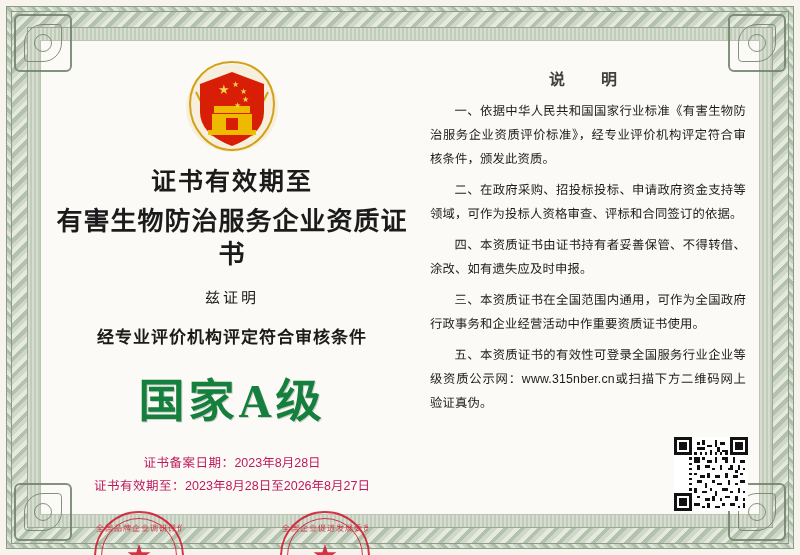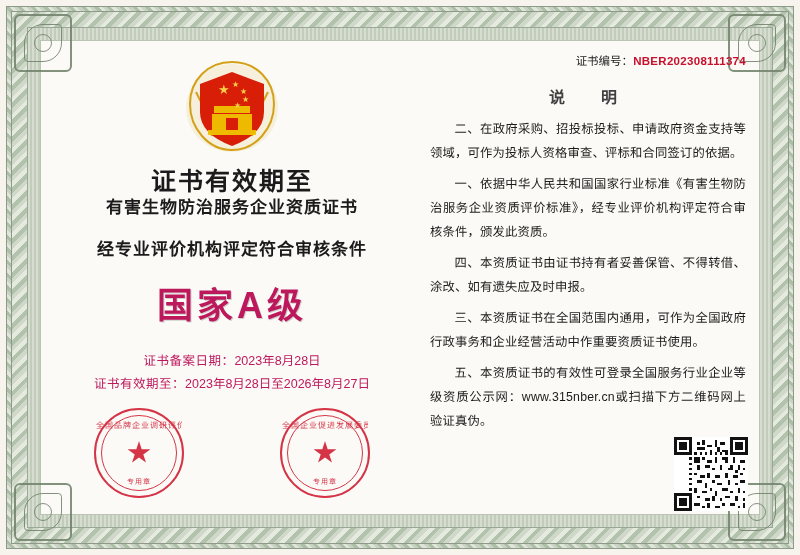--- a/index.html
+++ b/index.html
@@ -129,43 +129,44 @@
     font-weight: bold;
     color: #1b1b1b;
     letter-spacing: 2px;
   }
   .title1 {
     font-size: 25px;
     margin-top: 8px;
     line-height: 1.25;
   }
   .title2 {
-    font-size: 17px;
+    font-size: 26px;
     line-height: 1.25;
     letter-spacing: 1px;
+    margin-top: 8px;
   }
   .zizhengming {
     margin-top: 16px;
     font-size: 15px;
     color: #1b1b1b;
     letter-spacing: 3px;
   }
   .company {
     margin-top: 16px;
     font-size: 17px;
     font-weight: bold;
     color: #1b1b1b;
     letter-spacing: 1px;
   }
   .grade {
     margin-top: 16px;
-    font-family: Liberation Sans, sans-serif;
-    font-size: 36px;
+    font-family: Liberation Serif, serif;
+    font-size: 46px;
     font-weight: bold;
-    color: #be185d;
+    color: #15803d;
     letter-spacing: 4px;
     text-shadow: 1px 1px 0 rgba(0,0,0,.18);
   }
 
   .dates {
     margin-top: 22px;
     font-size: 12.5px;
     color: #be185d;
     line-height: 1.85;
     text-align: center;
@@ -307,20 +308,21 @@
           <text x="54" y="33" font-size="8" fill="#f6d049" font-family="DejaVu Sans, sans-serif">★</text>
           <text x="62" y="40" font-size="8" fill="#f6d049" font-family="DejaVu Sans, sans-serif">★</text>
           <text x="64" y="48" font-size="8" fill="#f6d049" font-family="DejaVu Sans, sans-serif">★</text>
           <text x="56" y="54" font-size="8" fill="#f6d049" font-family="DejaVu Sans, sans-serif">★</text>
         </svg>
       </div>
 
       <div class="title1">证书有效期至</div>
       <div class="title2">有害生物防治服务企业资质证书</div>
 
+      <div class="zizhengming">兹证明</div>
 
       <div class="company">经专业评价机构评定符合审核条件</div>
 
       <div class="grade">国家A级</div>
 
       <div class="dates">
         <div class="row">
           <span class="lbl">证书备案日期：</span><span class="val">2023年8月28日</span>
         </div>
         <div class="row">
@@ -346,28 +348,25 @@
             <div class="arc-bottom">专用章</div>
           </div>
 
         </div>
 
       </div>
     </div>
 
     <div class="right-col">
 
-      <div class="cert-no">
-        <span>证书编号：</span><span class="value">NBER202308111374</span>
-      </div>
 
       <div class="shuoming">说　明</div>
 
+      <div class="clause">一、依据中华人民共和国国家行业标准《有害生物防治服务企业资质评价标准》，经专业评价机构评定符合审核条件，颁发此资质。</div>
       <div class="clause">二、在政府采购、招投标投标、申请政府资金支持等领域，可作为投标人资格审查、评标和合同签订的依据。</div>
-      <div class="clause">一、依据中华人民共和国国家行业标准《有害生物防治服务企业资质评价标准》，经专业评价机构评定符合审核条件，颁发此资质。</div>
       <div class="clause">四、本资质证书由证书持有者妥善保管、不得转借、涂改、如有遗失应及时申报。</div>
       <div class="clause">三、本资质证书在全国范围内通用，可作为全国政府行政事务和企业经营活动中作重要资质证书使用。</div>
       <div class="clause">五、本资质证书的有效性可登录全国服务行业企业等级资质公示网：www.315nber.cn或扫描下方二维码网上验证真伪。</div>
 
       <div class="qr">
         <svg width="74" height="74" viewBox="0 0 29 29" shape-rendering="crispEdges" aria-hidden="true">
           <rect width="29" height="29" fill="#ffffff"></rect>
           <g fill="#111111">
 
             <rect x="0" y="0" width="7" height="1"></rect>

